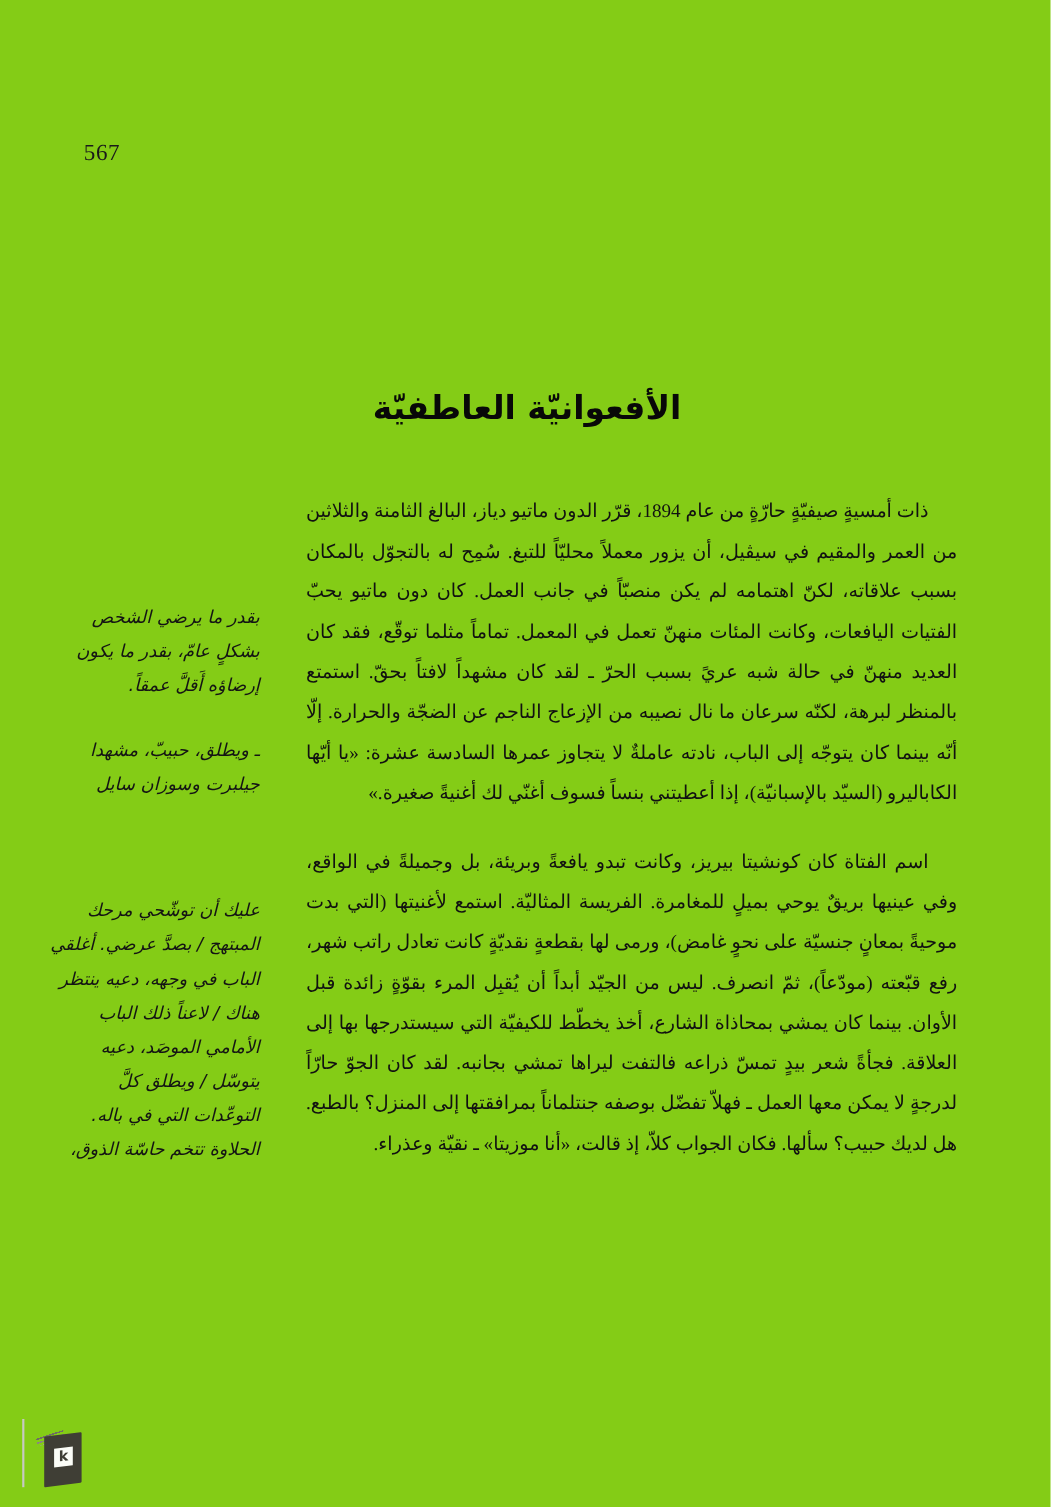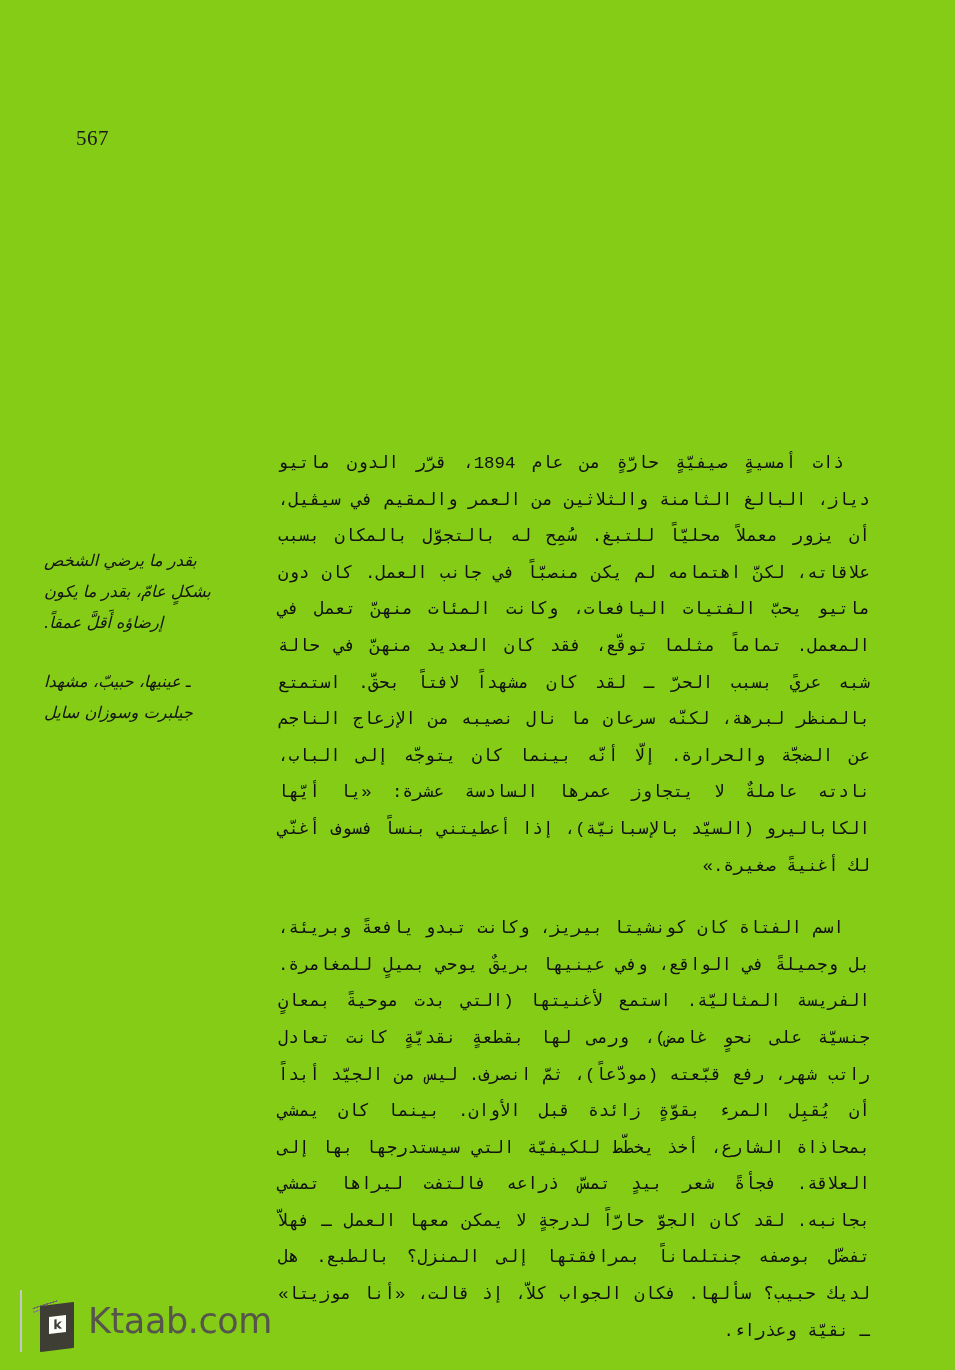--- a/index.html
+++ b/index.html
@@ -47,41 +47,41 @@
 
   
   .body-col {
     position: absolute;
     top: 446px;
     right: 85px;
     width: 592px;
     direction: rtl;
     text-align: justify;
     text-align-last: right;
-    font-family: Liberation Mono, monospace;
+    font-family: Liberation Serif, serif;
     font-size: 17.4px;
     line-height: 36.6px;
     color: #111111;
   }
   .body-col p {
     margin: 0 0 0 0;
     text-indent: 26px;
   }
   .body-col p.tight {
     margin-top: 26px;
   }
 
   
   .margin-col {
     position: absolute;
     top: 545px;
     left: 86px;
     width: 192px;
     direction: rtl;
-    text-align: left;
+    text-align: right;
     font-family: "DejaVu Sans", sans-serif;
     font-style: italic;
     font-size: 16.2px;
     line-height: 31px;
     color: #141414;
   }
   .margin-note { margin: 0; }
   .margin-attrib {
     margin: 28px 0 0 0;
     font-style: italic;
@@ -157,36 +157,37 @@
     letter-spacing: -0.4px;
   }
 </style>
 </head>
 <body>
 
 <div class="page">
 
   <div class="folio">567</div>
 
+  <h1 class="chapter-title">الأفعوانيّة العاطفيّة</h1>
 
   <div class="body-col">
     <p>ذات أمسيةٍ صيفيّةٍ حارّةٍ من عام 1894، قرّر الدون ماتيو دياز، البالغ الثامنة والثلاثين من العمر والمقيم في سيڤيل، أن يزور معملاً محليّاً للتبغ. سُمِح له بالتجوّل بالمكان بسبب علاقاته، لكنّ اهتمامه لم يكن منصبّاً في جانب العمل. كان دون ماتيو يحبّ الفتيات اليافعات، وكانت المئات منهنّ تعمل في المعمل. تماماً مثلما توقّع، فقد كان العديد منهنّ في حالة شبه عريً بسبب الحرّ ـ لقد كان مشهداً لافتاً بحقّ. استمتع بالمنظر لبرهة، لكنّه سرعان ما نال نصيبه من الإزعاج الناجم عن الضجّة والحرارة. إلّا أنّه بينما كان يتوجّه إلى الباب، نادته عاملةٌ لا يتجاوز عمرها السادسة عشرة: «يا أيّها الكاباليرو (السيّد بالإسبانيّة)، إذا أعطيتني بنساً فسوف أغنّي لك أغنيةً صغيرة.»</p>
     <p class="tight">اسم الفتاة كان كونشيتا بيريز، وكانت تبدو يافعةً وبريئة، بل وجميلةً في الواقع، وفي عينيها بريقٌ يوحي بميلٍ للمغامرة. الفريسة المثاليّة. استمع لأغنيتها (التي بدت موحيةً بمعانٍ جنسيّة على نحوٍ غامض)، ورمى لها بقطعةٍ نقديّةٍ كانت تعادل راتب شهر، رفع قبّعته (مودّعاً)، ثمّ انصرف. ليس من الجيّد أبداً أن يُقبِل المرء بقوّةٍ زائدة قبل الأوان. بينما كان يمشي بمحاذاة الشارع، أخذ يخطّط للكيفيّة التي سيستدرجها بها إلى العلاقة. فجأةً شعر بيدٍ تمسّ ذراعه فالتفت ليراها تمشي بجانبه. لقد كان الجوّ حارّاً لدرجةٍ لا يمكن معها العمل ـ فهلاّ تفضّل بوصفه جنتلماناً بمرافقتها إلى المنزل؟ بالطبع. هل لديك حبيب؟ سألها. فكان الجواب كلاّ، إذ قالت، «أنا موزيتا» ـ نقيّة وعذراء.</p>
   </div>
 
   <div class="margin-col">
     <p class="margin-note">بقدر ما يرضي الشخص بشكلٍ عامّ، بقدر ما يكون إرضاؤه أَقلَّ عمقاً.</p>
 
-    <p class="margin-attrib"><span>ـ عينيها، </span><span class="work">حبيبّ</span><span>، مشهدا جيلبرت وسوزان سايل</span></p>
+    <p class="margin-attrib"><span>ـ ويطلق، </span><span class="work">حبيبّ</span><span>، مشهدا جيلبرت وسوزان سايل</span></p>
 
+    <p class="margin-note margin-note-2">عليك أن توشّحي مرحك المبتهج / بصدَّ عرضي. أغلقي الباب في وجهه، دعيه ينتظر هناك / لاعناً ذلك الباب الأمامي الموصَد، دعيه يتوسّل / ويطلق كلَّ التوعّدات التي في باله. الحلاوة تتخم حاسّة الذوق،</p>
   </div>
 
   <div class="watermark">
     <div class="wm-rule"></div>
     <div class="wm-book">
       <div class="pages"></div>
       <div class="cover"></div>
       <div class="k">k</div>
     </div>
-    <div class="wm-text">Ktaab.com</div>
   </div>
 
 </div>
 
 </body></html>

